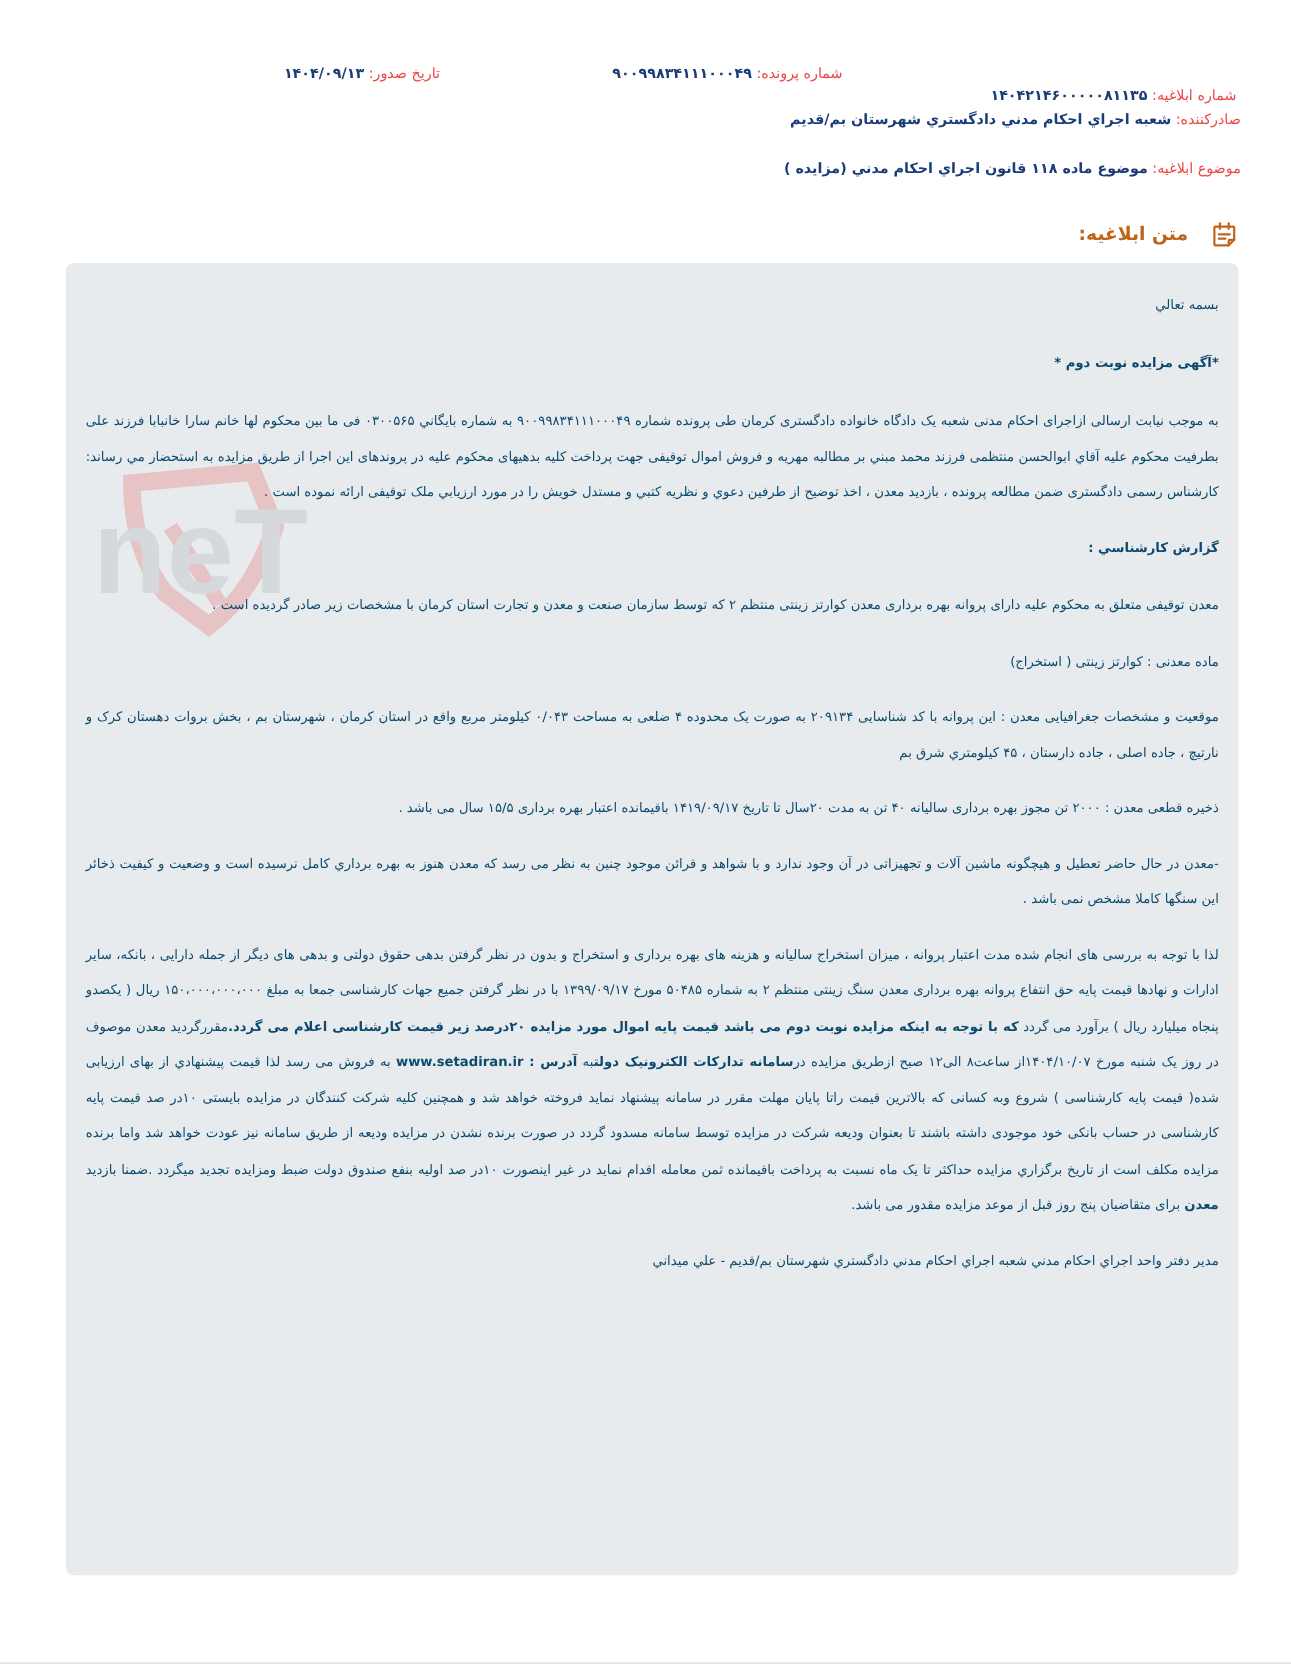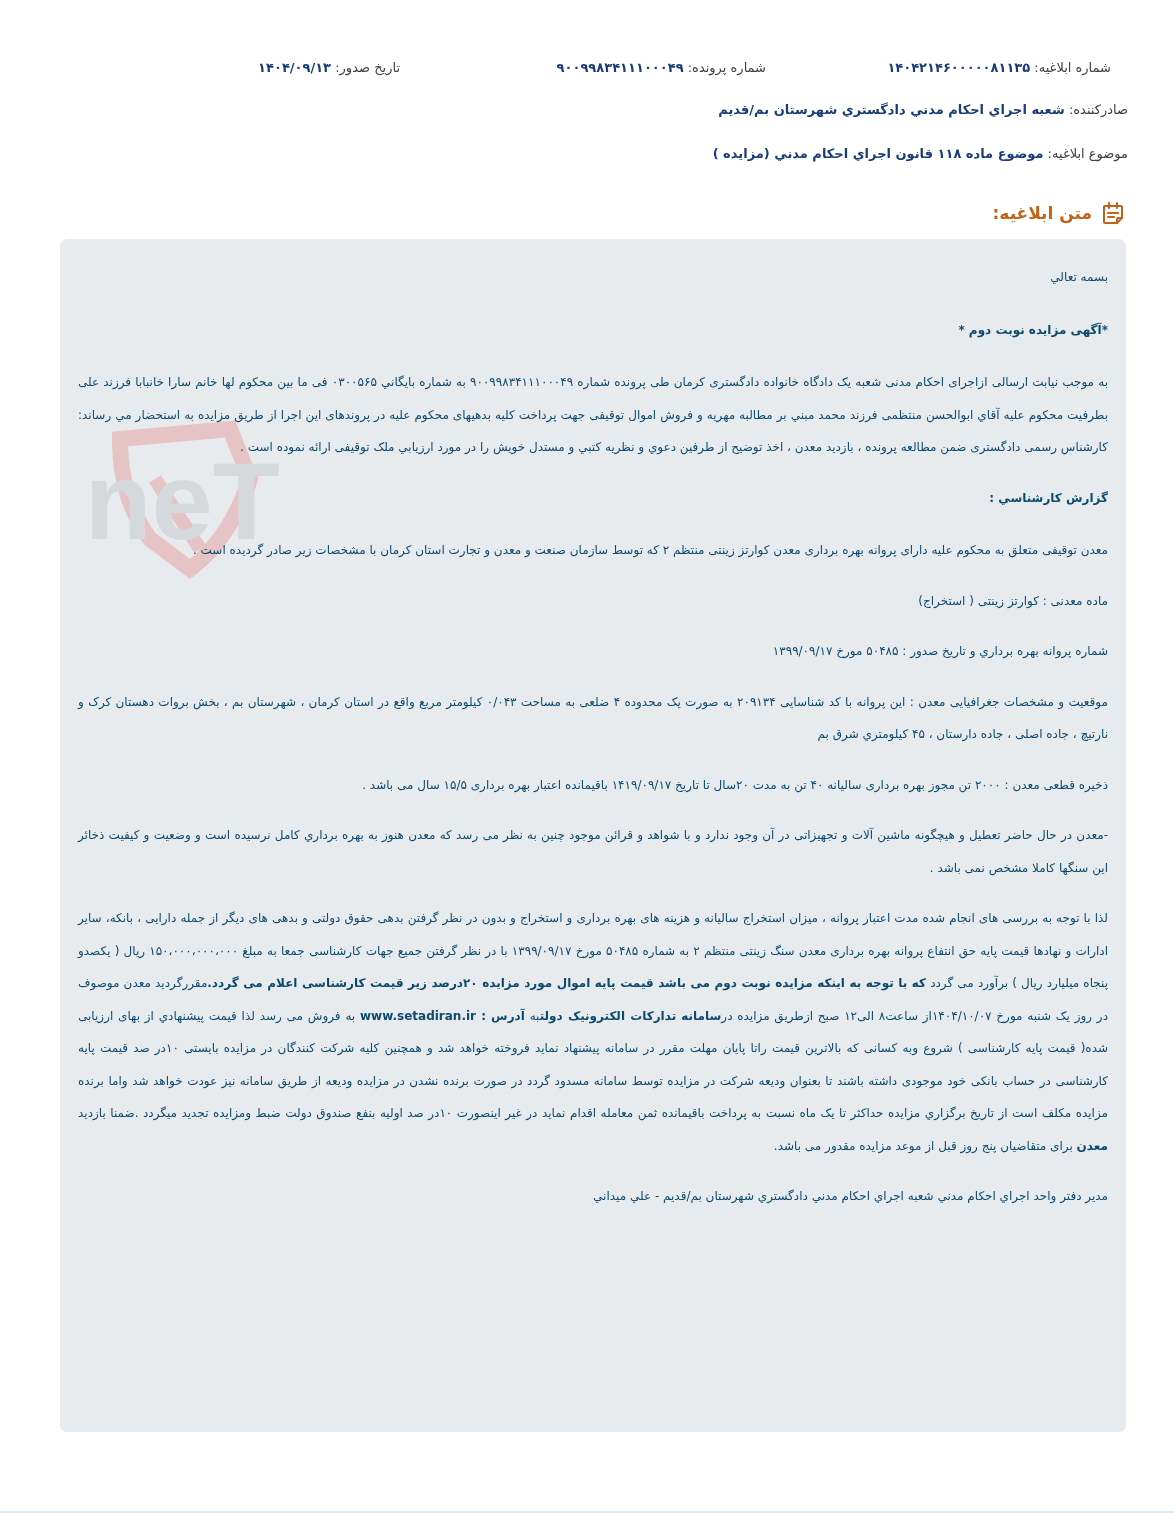--- a/index.html
+++ b/index.html
@@ -17,35 +17,35 @@
       direction: rtl;
     }
     .meta-row {
       position: absolute;
       right: 46px;
       left: 40px;
       font-size: 13px;
       line-height: 24px;
       white-space: nowrap;
     }
-    .meta-label { color: #404040; }
+    .meta-label { color: #ef4444; }
     .meta-value { color: #1a3c78; font-weight: bold; }
     .meta-item { display: inline-block; }
     #row1 { top: 56px; }
     #row1 .meta-item { position: absolute; top: 0; }
     #row2 { top: 98px; }
     #row3 { top: 142px; }
 
     .section-title {
       position: absolute;
       top: 200px;
       right: 48px;
       display: flex;
       align-items: center;
-      gap: 8px;
+      gap: 20px;
       color: #c0641a;
       font-weight: bold;
       font-size: 17px;
     }
     .section-title svg { display: block; }
 
     .content-box {
       position: absolute;
       top: 239px;
       left: 60px;
@@ -83,21 +83,21 @@
       right: 0;
       bottom: 0;
       height: 2px;
       background: #dfe7f1;
     }
   </style>
 </head>
 <body>
 
 <div class="meta-row" id="row1">
-  <span class="meta-item" style="right:17px;">
+  <span class="meta-item" style="right:4px;margin-top:20px;">
     <span class="meta-label">شماره ابلاغيه:</span>
     <span class="meta-value">۱۴۰۴۲۱۴۶۰۰۰۰۰۸۱۱۳۵</span>
   </span>
   <span class="meta-item" style="right:362px;">
     <span class="meta-label">شماره پرونده:</span>
     <span class="meta-value">۹۰۰۹۹۸۳۴۱۱۱۰۰۰۴۹</span>
   </span>
   <span class="meta-item" style="right:728px;">
     <span class="meta-label">تاريخ صدور:</span>
     <span class="meta-value">۱۴۰۴/۰۹/۱۳</span>
@@ -135,21 +135,20 @@
     <path d="M75 60 L120 130" stroke="#e6a3a3" stroke-width="14"></path>
     <text x="200" y="120" font-family="Liberation Sans, sans-serif" font-size="110" font-weight="bold" fill="#c9cbcd">AriaTender.neT</text>
   </svg>
 
   <p class="p tight">بسمه تعالي</p>
   <p class="p tight u">*آگهی مزايده نوبت دوم *</p>
   <p class="p">به موجب نيابت ارسالی ازاجرای احکام مدنی شعبه يک دادگاه خانواده دادگستری کرمان طی پرونده شماره ۹۰۰۹۹۸۳۴۱۱۱۰۰۰۴۹ به شماره بايگاني ۰۳۰۰۵۶۵ فی ما بين محکوم لها خانم سارا خانبابا فرزند علی بطرفيت محکوم عليه آقاي ابوالحسن منتظمی فرزند محمد مبني بر مطالبه مهريه و فروش اموال توقيفی جهت پرداخت کليه بدهيهای محکوم عليه در پروندهای اين اجرا از طريق مزايده به استحضار مي رساند: کارشناس رسمی دادگستری ضمن مطالعه پرونده ، بازديد معدن ، اخذ توضيح از طرفين دعوي و نظريه کتبي و مستدل خويش را در مورد ارزيابي ملک توقيفی ارائه نموده است .</p>
   <p class="p tight u">گزارش کارشناسي :</p>
   <p class="p">معدن توقيفی متعلق به محکوم عليه دارای پروانه بهره برداری معدن کوارتز زينتی منتظم ۲ که توسط سازمان صنعت و معدن و تجارت استان کرمان با مشخصات زير صادر گرديده است .</p>
   <p class="p">ماده معدنی : کوارتز زينتی ( استخراج)</p>
-  <p class="p">شماره پروانه بهره برداري و تاريخ صدور : ۵۰۴۸۵ مورخ ۱۳۹۹/۰۹/۱۷</p>
   <p class="p">موقعيت و مشخصات جغرافيايی معدن : اين پروانه با کد شناسايی ۲۰۹۱۳۴ به صورت يک محدوده ۴ ضلعی به مساحت ۰/۰۴۳ کيلومتر مربع واقع در استان کرمان ، شهرستان بم ، بخش بروات دهستان کرک و نارتيچ ، جاده اصلی ، جاده دارستان ، ۴۵ کيلومتري شرق بم</p>
   <p class="p">ذخيره قطعی معدن : ۲۰۰۰ تن مجوز بهره برداری ساليانه ۴۰ تن به مدت ۲۰سال تا تاريخ ۱۴۱۹/۰۹/۱۷  باقيمانده اعتبار بهره برداری ۱۵/۵ سال می باشد .</p>
   <p class="p">-معدن در حال حاضر تعطيل و هيچگونه ماشين آلات و تجهيزاتی در آن وجود ندارد و با شواهد و قرائن موجود چنين به نظر می رسد که معدن هنوز به بهره برداري کامل نرسيده است و وضعيت و کيفيت ذخائر اين سنگها کاملا مشخص نمی باشد .</p>
   <p class="p"><span>لذا با توجه به بررسی های انجام شده مدت اعتبار پروانه ، ميزان استخراج ساليانه و هزينه های بهره برداری و استخراج و بدون در نظر گرفتن بدهی حقوق دولتی و بدهی های ديگر از جمله دارايی ، بانکه، ساير ادارات و نهادها قيمت پايه حق انتفاع پروانه بهره برداری معدن سنگ زينتی منتظم ۲ به شماره ۵۰۴۸۵ مورخ ۱۳۹۹/۰۹/۱۷ با در نظر گرفتن جميع جهات کارشناسی جمعا به مبلغ ۱۵۰،۰۰۰،۰۰۰،۰۰۰ ريال ( يکصدو پنجاه ميليارد ريال ) برآورد می گردد </span><span class="u">که با توجه به اينکه مزايده نوبت دوم می باشد قيمت پايه اموال مورد مزايده ۲۰درصد زير قيمت کارشناسی اعلام می گردد.</span><span>مقررگرديد معدن موصوف در روز يک شنبه مورخ ۱۴۰۴/۱۰/۰۷از ساعت۸ الی۱۲ صبح ازطريق مزايده در</span><span class="b">سامانه تدارکات الکترونيک دولت</span><span>به </span><span class="b">آدرس : </span><span class="b">www.setadiran.ir</span><span> به فروش می رسد لذا قيمت پيشنهادي از بهای ارزيابی شده( قيمت پايه کارشناسی ) شروع وبه کسانی که بالاترين قيمت راتا پايان مهلت مقرر در سامانه پيشنهاد نمايد فروخته خواهد شد و همچنين کليه شرکت کنندگان در مزايده بايستی ۱۰در صد قيمت پايه کارشناسی در حساب بانکی خود موجودی داشته باشند تا بعنوان وديعه شرکت در مزايده توسط سامانه مسدود گردد در صورت برنده نشدن در مزايده وديعه از طريق سامانه نيز عودت خواهد شد واما برنده مزايده مکلف است از تاريخ برگزاري مزايده حداکثر تا يک ماه نسبت به پرداخت باقيمانده ثمن معامله اقدام نمايد در غير اينصورت ۱۰در صد اوليه بنفع صندوق دولت ضبط ومزايده تجديد ميگردد .ضمنا بازديد </span><span class="b">معدن</span><span>  برای متقاضيان پنج روز قبل از موعد مزايده مقدور می باشد.</span></p>
   <p class="p">مدير دفتر واحد اجراي احکام مدني شعبه اجراي احکام مدني دادگستري شهرستان بم/قديم - علي ميداني</p>
 </div>
 
 <div class="bottom-line"></div>
 
 </body></html>

